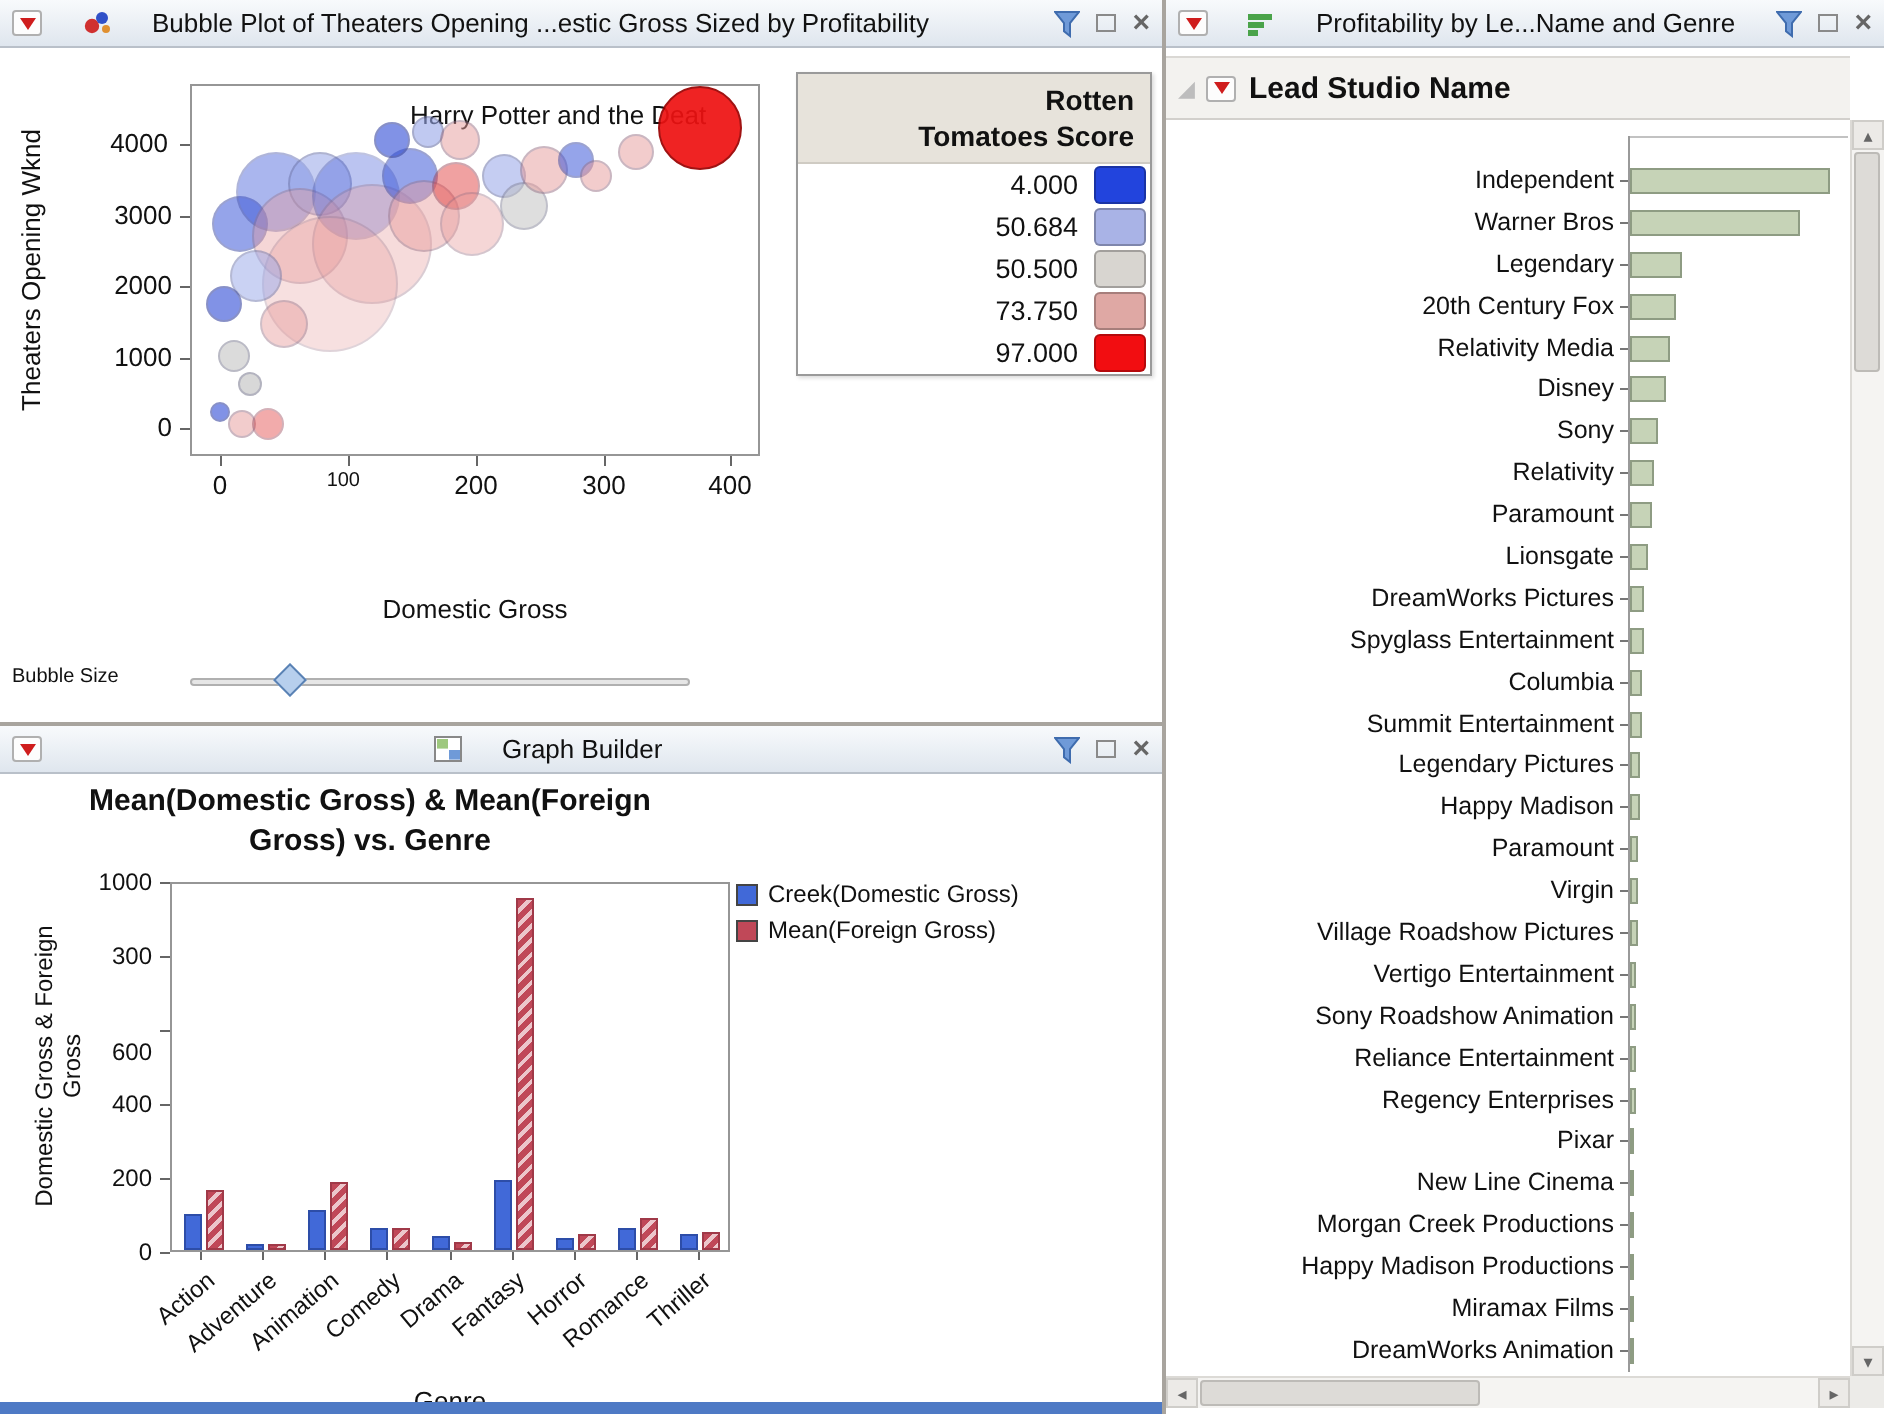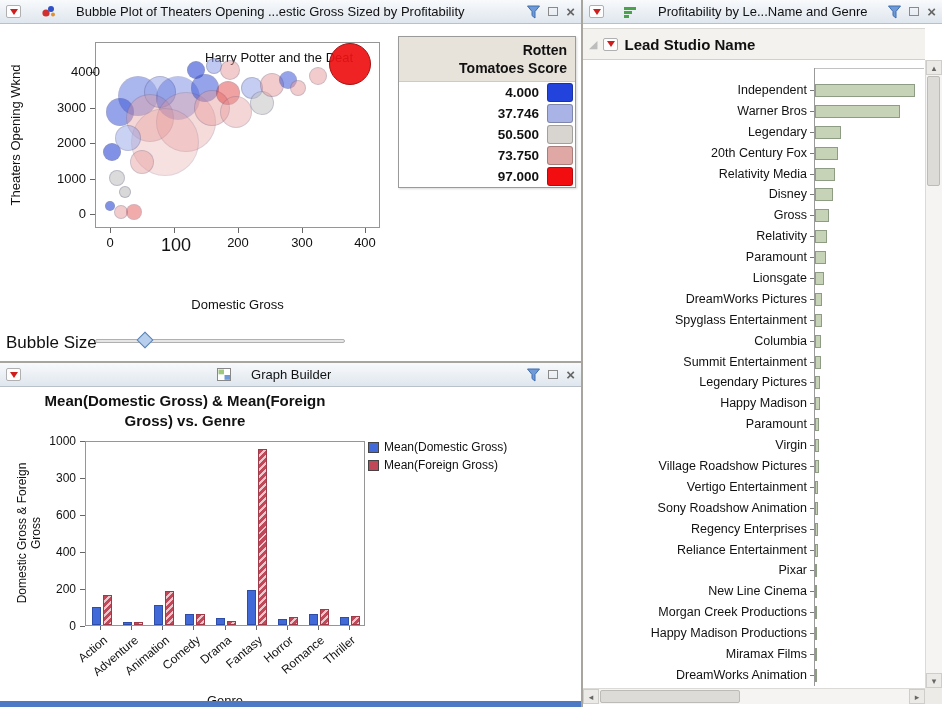--- a/index.html
+++ b/index.html
@@ -20,23 +20,23 @@
 .pico{display:inline-flex;flex:0 0 auto}
 .ylab-rot{position:absolute;text-align:center;transform:rotate(-90deg)}
 #bp-ylab{left:-69px;top:127px;width:170px;height:16px;font-size:13px}
 #bp-frame{position:absolute;left:95px;top:42px;width:285px;height:186px;border:1px solid #969696;background:#fff}
 #bp-annot{position:absolute;left:205px;top:50px;font-size:13px;white-space:nowrap}
 #bp-marks{position:absolute;left:0;top:0;width:581px;height:363px}
 #bp-xlab{position:absolute;left:95px;top:297px;width:285px;text-align:center;font-size:13px}
 #rt-legend{position:absolute;left:398px;top:36px;width:178px;border:1px solid #9a9a9a;background:#fff;box-shadow:1px 1px 2px rgba(0,0,0,.15)}
 .rt-head{background:#e7e3db;text-align:right;font-weight:bold;font-size:14px;padding:4px 8px;line-height:1.3;border-bottom:1px solid #cfcbc3}
 .legend-row{display:flex;align-items:center;height:21px;padding:0 2px}
-.legend-val{flex:1;text-align:right;font-size:13.5px;font-weight:700;padding-right:8px}
+.legend-val{flex:1;text-align:right;font-size:13.5px;font-weight:400;padding-right:8px}
 .legend-swatch{width:26px;height:19px;border-radius:3px;border:1px solid rgba(0,0,0,.25)}
-#bsize-label{position:absolute;left:6px;top:333px;font-size:17px}
+#bsize-label{position:absolute;left:6px;top:333px;font-size:10px}
 #bsize-track{position:absolute;left:95px;top:339px;width:250px;height:4px;background:#e6e6e6;border:1px solid #b0b0b0;border-radius:2px}
 #bsize-thumb{position:absolute;left:139px;top:334px;width:12px;height:12px;background:#b7cfed;border:1px solid #5a82b4;transform:rotate(45deg)}
 #gb-title{position:absolute;left:30px;top:28px;width:310px;text-align:center;font-weight:bold;font-size:15px;line-height:1.3}
 #gb-ylab{left:-45px;top:155px;width:150px;height:30px;font-size:12px;line-height:1.2}
 #gb-plot{position:absolute;left:85px;top:78px;width:280px;height:185px;border:1px solid #969696;background:#fff}
 #gb-legend{position:absolute;left:368px;top:77px;display:flex;flex-direction:column;gap:4px;font-size:12px}
 .gb-leg-item{display:flex;align-items:center;gap:5px;white-space:nowrap}
 #gb-xlab{position:absolute;left:130px;top:330px;width:190px;text-align:center;font-size:13px}
 #blue-strip{position:absolute;left:0;top:338px;width:581px;height:6px;background:#4e7ac5}
 #rp-subheader{position:absolute;left:0;top:28px;width:342px;height:32px;background:#f3f2ef;border-top:1px solid #dad8d4;border-bottom:1px solid #d2d0cc;display:flex;align-items:center;gap:6px;padding:0 6px}
@@ -125,21 +125,21 @@
     <div class="rt-head">
       <div>Rotten</div>
       <div>Tomatoes Score</div>
     </div>
     <div id="legend-rows">
         <div class="legend-row">
           <div class="legend-val">4.000</div>
           <div class="legend-swatch" style="background: rgb(34, 68, 221);"></div>
         </div>
         <div class="legend-row">
-          <div class="legend-val">37.746</div>
+          <div class="legend-val">50.684</div>
           <div class="legend-swatch" style="background: rgb(169, 179, 230);"></div>
         </div>
         <div class="legend-row">
           <div class="legend-val">50.500</div>
           <div class="legend-swatch" style="background: rgb(216, 213, 208);"></div>
         </div>
         <div class="legend-row">
           <div class="legend-val">73.750</div>
           <div class="legend-swatch" style="background: rgb(223, 168, 164);"></div>
         </div>
@@ -148,29 +148,29 @@
           <div class="legend-swatch" style="background: rgb(242, 13, 17);"></div>
         </div>
       </div>
   </div>
   <div id="bsize-label">Bubble Size</div>
   <div id="bsize-track"></div>
   <div id="bsize-thumb"></div>
 <div style="position: absolute; left: 109.5px; top: 228px; width: 1px; height: 5px; background: rgb(102, 102, 102);"></div>
     <div style="position: absolute; left: 90px; top: 235px; width: 40px; text-align: center; font-size: 13px;">0</div>
     <div style="position: absolute; left: 173.5px; top: 228px; width: 1px; height: 5px; background: rgb(102, 102, 102);"></div>
-    <div style="position: absolute; left: 156px; top: 235px; width: 40px; text-align: center; font-size: 18px;">100</div>
+    <div style="position: absolute; left: 140px; top: 235px; width: 40px; text-align: right; font-size: 10px;">100</div>
     <div style="position: absolute; left: 237.5px; top: 228px; width: 1px; height: 5px; background: rgb(102, 102, 102);"></div>
     <div style="position: absolute; left: 218px; top: 235px; width: 40px; text-align: center; font-size: 13px;">200</div>
     <div style="position: absolute; left: 301.5px; top: 228px; width: 1px; height: 5px; background: rgb(102, 102, 102);"></div>
     <div style="position: absolute; left: 282px; top: 235px; width: 40px; text-align: center; font-size: 13px;">300</div>
     <div style="position: absolute; left: 364.5px; top: 228px; width: 1px; height: 5px; background: rgb(102, 102, 102);"></div>
     <div style="position: absolute; left: 345px; top: 235px; width: 40px; text-align: center; font-size: 13px;">400</div>
     <div style="position: absolute; left: 90px; top: 72px; width: 5px; height: 1px; background: rgb(102, 102, 102);"></div>
-    <div style="position: absolute; left: 56px; top: 64px; width: 44px; text-align: right; font-size: 13px;">4000</div>
+    <div style="position: absolute; left: 40px; top: 64px; width: 44px; text-align: right; font-size: 13px;">4000</div>
     <div style="position: absolute; left: 90px; top: 107.5px; width: 5px; height: 1px; background: rgb(102, 102, 102);"></div>
     <div style="position: absolute; left: 42px; top: 99.5px; width: 44px; text-align: right; font-size: 13px;">3000</div>
     <div style="position: absolute; left: 90px; top: 143px; width: 5px; height: 1px; background: rgb(102, 102, 102);"></div>
     <div style="position: absolute; left: 42px; top: 135px; width: 44px; text-align: right; font-size: 13px;">2000</div>
     <div style="position: absolute; left: 90px; top: 178.5px; width: 5px; height: 1px; background: rgb(102, 102, 102);"></div>
     <div style="position: absolute; left: 42px; top: 170.5px; width: 44px; text-align: right; font-size: 13px;">1000</div>
     <div style="position: absolute; left: 90px; top: 214px; width: 5px; height: 1px; background: rgb(102, 102, 102);"></div>
     <div style="position: absolute; left: 42px; top: 206px; width: 44px; text-align: right; font-size: 13px;">0</div>
   </section>
 
@@ -217,37 +217,37 @@
       <div style="position: absolute; left: 192.222px; bottom: 0px; width: 9px; height: 5.92px; border: 1px solid rgb(45, 77, 168); background: rgb(65, 105, 216);"></div>
       <div style="position: absolute; left: 203.222px; bottom: 0px; width: 9px; height: 8.325px; border: 1px solid rgb(160, 57, 72); background: repeating-linear-gradient(135deg, rgb(192, 72, 88) 0px, rgb(192, 72, 88) 3px, rgb(236, 198, 203) 3px, rgb(236, 198, 203) 5px);"></div>
       <div style="position: absolute; left: 223.333px; bottom: 0px; width: 9px; height: 11.47px; border: 1px solid rgb(45, 77, 168); background: rgb(65, 105, 216);"></div>
       <div style="position: absolute; left: 234.333px; bottom: 0px; width: 9px; height: 16.28px; border: 1px solid rgb(160, 57, 72); background: repeating-linear-gradient(135deg, rgb(192, 72, 88) 0px, rgb(192, 72, 88) 3px, rgb(236, 198, 203) 3px, rgb(236, 198, 203) 5px);"></div>
       <div style="position: absolute; left: 254.444px; bottom: 0px; width: 9px; height: 8.325px; border: 1px solid rgb(45, 77, 168); background: rgb(65, 105, 216);"></div>
       <div style="position: absolute; left: 265.444px; bottom: 0px; width: 9px; height: 9.25px; border: 1px solid rgb(160, 57, 72); background: repeating-linear-gradient(135deg, rgb(192, 72, 88) 0px, rgb(192, 72, 88) 3px, rgb(236, 198, 203) 3px, rgb(236, 198, 203) 5px);"></div>
     </div>
   <div id="gb-legend">
       <div class="gb-leg-item">
         <div style="width: 11px; height: 11px; background: rgb(65, 105, 216); border: 1px solid rgb(68, 68, 68); flex: 0 0 auto;"></div>
-        <div>Mean(Domestic Gross)</div>
+        <div>Creek(Domestic Gross)</div>
       </div>
       <div class="gb-leg-item">
         <div style="width: 11px; height: 11px; background: rgb(192, 72, 88); border: 1px solid rgb(68, 68, 68); flex: 0 0 auto;"></div>
         <div>Mean(Foreign Gross)</div>
       </div>
     </div>
   <div id="gb-xlab">Genre</div>
   <div id="blue-strip"></div>
 <div style="position: absolute; left: 80px; top: 263px; width: 5px; height: 1px; background: rgb(102, 102, 102);"></div>
     <div style="position: absolute; left: 36px; top: 256px; width: 40px; text-align: right; font-size: 12px;">0</div>
     <div style="position: absolute; left: 80px; top: 226px; width: 5px; height: 1px; background: rgb(102, 102, 102);"></div>
     <div style="position: absolute; left: 36px; top: 219px; width: 40px; text-align: right; font-size: 12px;">200</div>
     <div style="position: absolute; left: 80px; top: 189px; width: 5px; height: 1px; background: rgb(102, 102, 102);"></div>
     <div style="position: absolute; left: 36px; top: 182px; width: 40px; text-align: right; font-size: 12px;">400</div>
     <div style="position: absolute; left: 80px; top: 152px; width: 5px; height: 1px; background: rgb(102, 102, 102);"></div>
-    <div style="position: absolute; left: 36px; top: 145px; width: 40px; text-align: right; font-size: 12px;">600</div>
+    <div style="position: absolute; left: 36px; top: 156px; width: 40px; text-align: right; font-size: 12px;">600</div>
     <div style="position: absolute; left: 80px; top: 115px; width: 5px; height: 1px; background: rgb(102, 102, 102);"></div>
     <div style="position: absolute; left: 36px; top: 108px; width: 40px; text-align: right; font-size: 12px;">300</div>
     <div style="position: absolute; left: 80px; top: 78px; width: 5px; height: 1px; background: rgb(102, 102, 102);"></div>
     <div style="position: absolute; left: 36px; top: 71px; width: 40px; text-align: right; font-size: 12px;">1000</div>
     <div style="position: absolute; left: 100.056px; top: 263px; width: 1px; height: 4px; background: rgb(102, 102, 102);"></div>
     <div style="position: absolute; left: 12.5556px; top: 270px; width: 88px; text-align: right; font-size: 12px; transform: rotate(-40deg); transform-origin: 100% 0px; white-space: nowrap;">Action</div>
     <div style="position: absolute; left: 131.167px; top: 263px; width: 1px; height: 4px; background: rgb(102, 102, 102);"></div>
     <div style="position: absolute; left: 43.6667px; top: 270px; width: 88px; text-align: right; font-size: 12px; transform: rotate(-40deg); transform-origin: 100% 0px; white-space: nowrap;">Adventure</div>
     <div style="position: absolute; left: 162.278px; top: 263px; width: 1px; height: 4px; background: rgb(102, 102, 102);"></div>
     <div style="position: absolute; left: 74.7778px; top: 270px; width: 88px; text-align: right; font-size: 12px; transform: rotate(-40deg); transform-origin: 100% 0px; white-space: nowrap;">Animation</div>
@@ -322,21 +322,21 @@
         <div class="studio-label">Relativity Media</div>
         <div class="studio-tick"></div>
         <div class="studio-bar" style="width: 20px;"></div>
       </div>
       <div class="studio-row">
         <div class="studio-label">Disney</div>
         <div class="studio-tick"></div>
         <div class="studio-bar" style="width: 18px;"></div>
       </div>
       <div class="studio-row">
-        <div class="studio-label">Gross</div>
+        <div class="studio-label">Sony</div>
         <div class="studio-tick"></div>
         <div class="studio-bar" style="width: 14px;"></div>
       </div>
       <div class="studio-row">
         <div class="studio-label">Relativity</div>
         <div class="studio-tick"></div>
         <div class="studio-bar" style="width: 12px;"></div>
       </div>
       <div class="studio-row">
         <div class="studio-label">Paramount</div>
@@ -397,26 +397,26 @@
         <div class="studio-label">Vertigo Entertainment</div>
         <div class="studio-tick"></div>
         <div class="studio-bar" style="width: 3px;"></div>
       </div>
       <div class="studio-row">
         <div class="studio-label">Sony Roadshow Animation</div>
         <div class="studio-tick"></div>
         <div class="studio-bar" style="width: 3px;"></div>
       </div>
       <div class="studio-row">
+        <div class="studio-label">Reliance Entertainment</div>
+        <div class="studio-tick"></div>
+        <div class="studio-bar" style="width: 3px;"></div>
+      </div>
+      <div class="studio-row">
         <div class="studio-label">Regency Enterprises</div>
-        <div class="studio-tick"></div>
-        <div class="studio-bar" style="width: 3px;"></div>
-      </div>
-      <div class="studio-row">
-        <div class="studio-label">Reliance Entertainment</div>
         <div class="studio-tick"></div>
         <div class="studio-bar" style="width: 3px;"></div>
       </div>
       <div class="studio-row">
         <div class="studio-label">Pixar</div>
         <div class="studio-tick"></div>
         <div class="studio-bar" style="width: 2px;"></div>
       </div>
       <div class="studio-row">
         <div class="studio-label">New Line Cinema</div>

